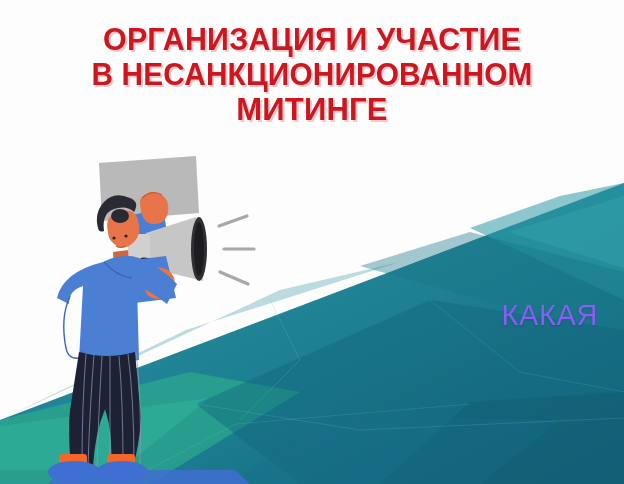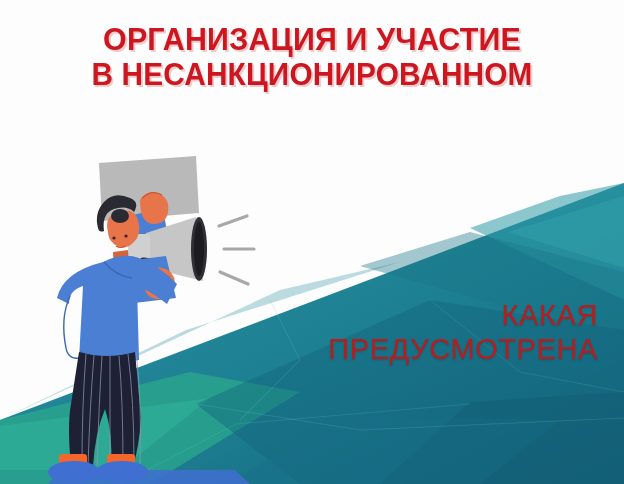--- a/index.html
+++ b/index.html
@@ -65,21 +65,21 @@
     position: absolute;
     right: 26px;
     top: 298px;
     text-align: right;
     z-index: 6;
   }
   .question-line {
     display: block;
     font-family: "Liberation Sans", sans-serif;
     font-weight: normal;
-    color: #b91c1c;
+    color: #8b5cf6;
     font-size: 29px;
     line-height: 34px;
     letter-spacing: 0.6px;
     white-space: nowrap;
     text-shadow: 0 1px 2px rgba(0,40,50,0.25);
   }
 </style>
 </head>
 <body>
 
@@ -189,20 +189,20 @@
 
     <g>
       <ellipse cx="74" cy="472" rx="26" ry="11" fill="#3f6fd0"></ellipse>
       <ellipse cx="122" cy="472" rx="26" ry="11" fill="#3f6fd0"></ellipse>
     </g>
   </svg>
 
   <div class="headline">
     <span class="headline-line hl-1">ОРГАНИЗАЦИЯ И УЧАСТИЕ</span>
     <span class="headline-line hl-2">В НЕСАНКЦИОНИРОВАННОМ</span>
+    <span class="headline-line hl-3">МИТИНГЕ</span>
   </div>
 
   <div class="question">
     <span class="question-line">КАКАЯ</span>
-    <span class="question-line">ПРЕДУСМОТРЕНА</span>
   </div>
 
 </div>
 
 </body></html>

